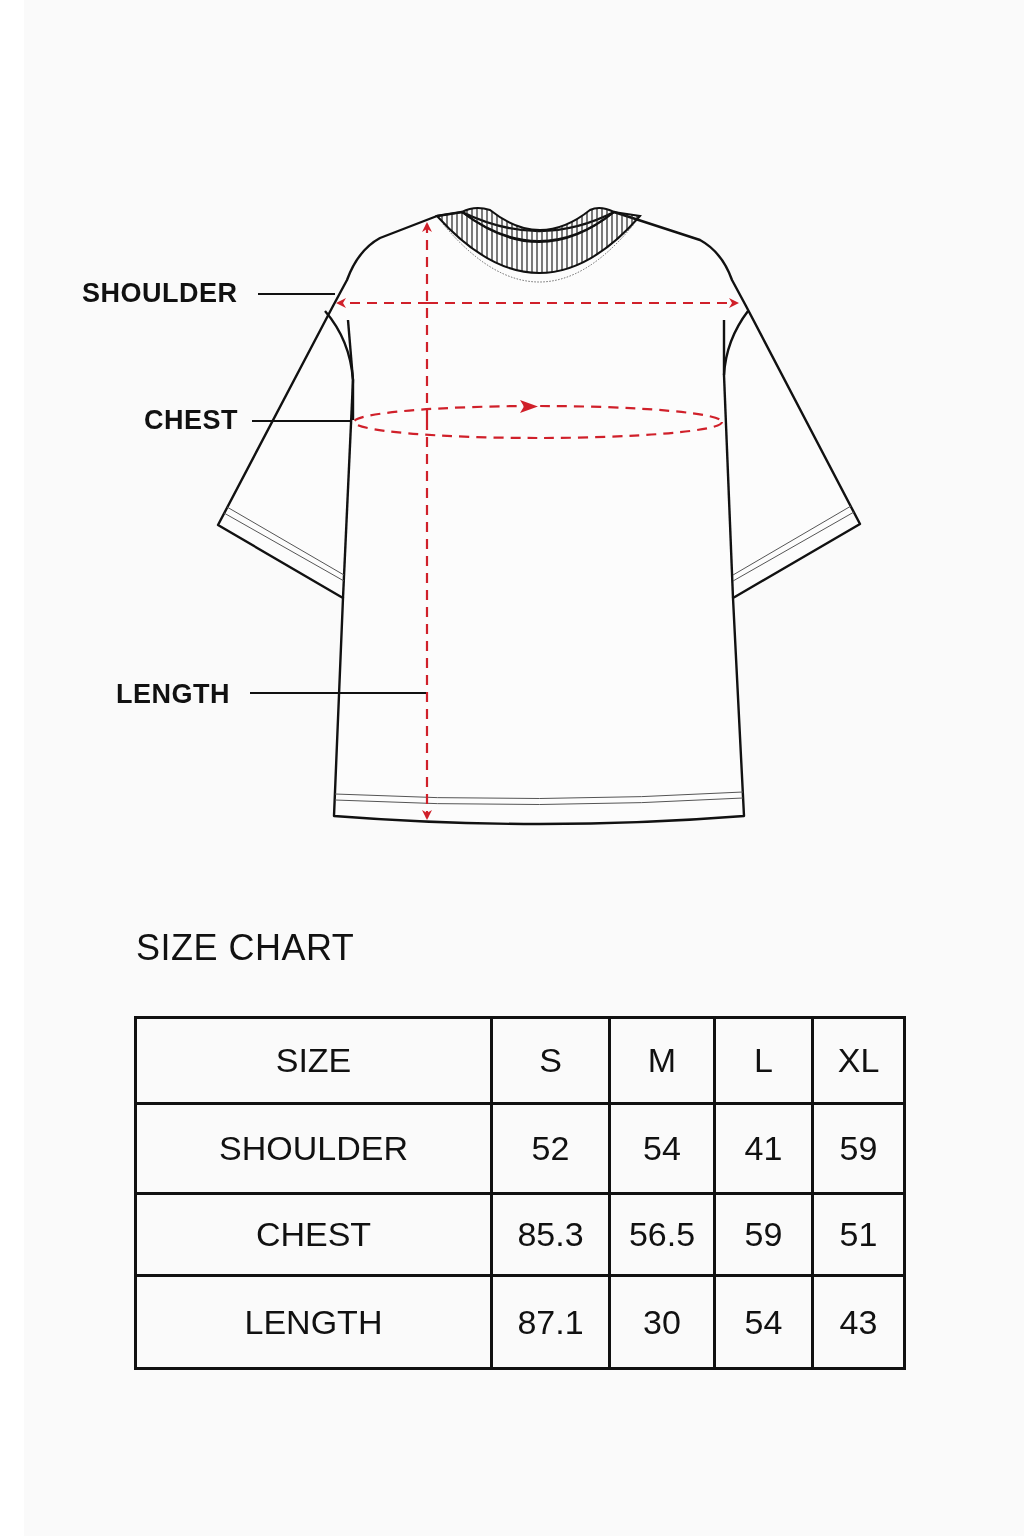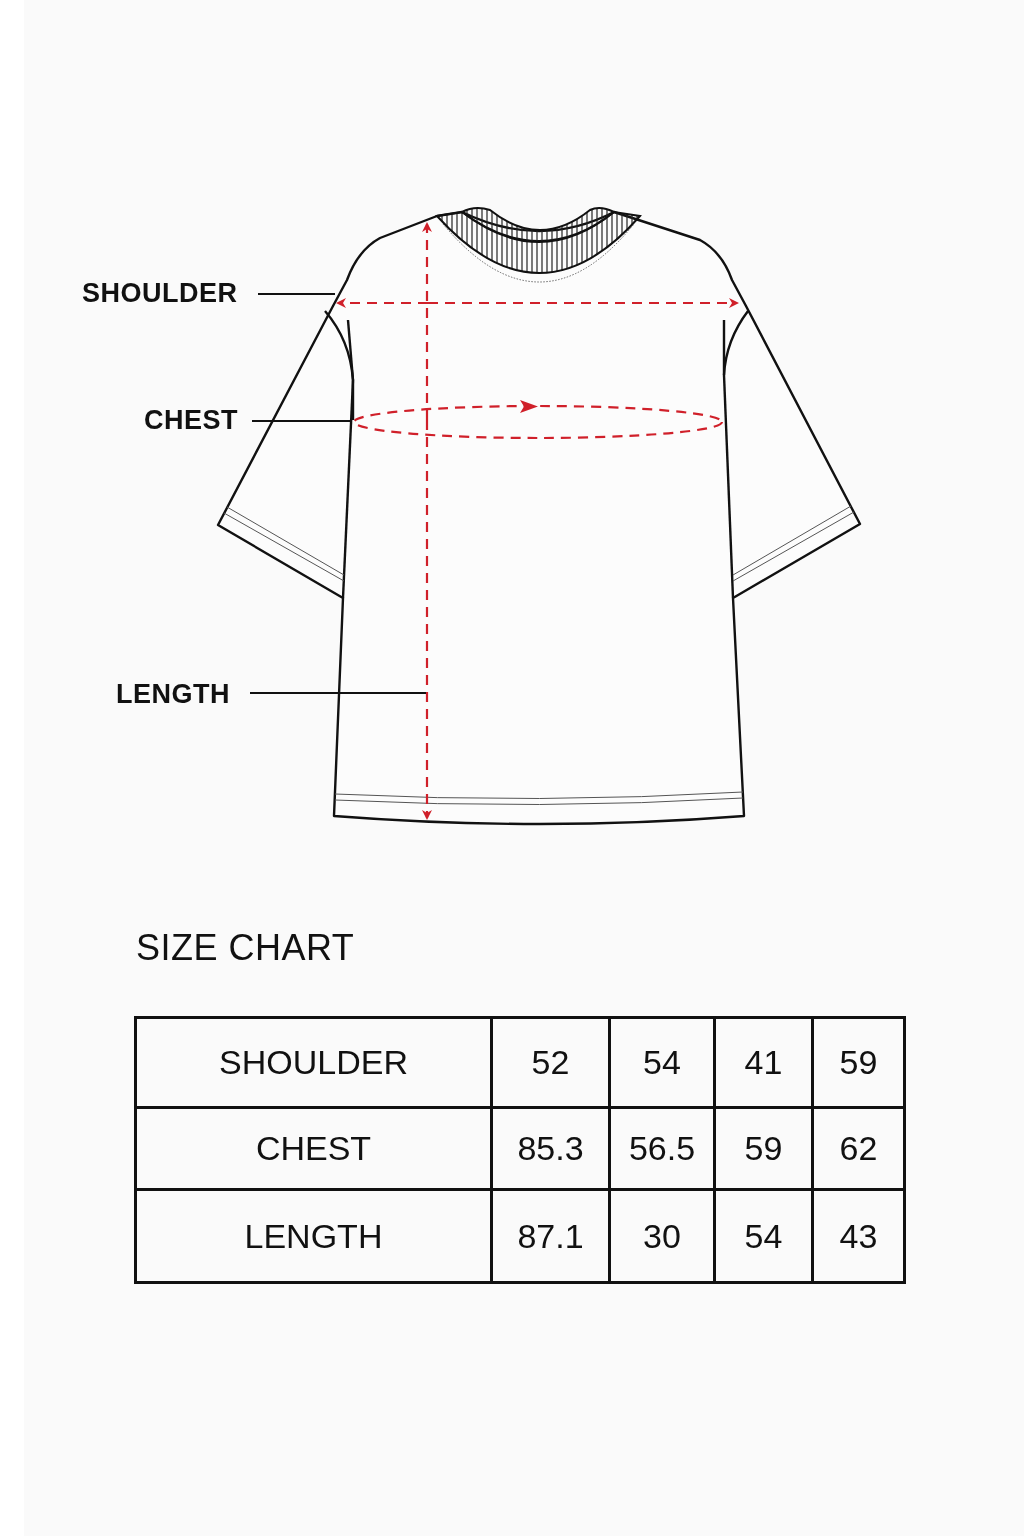--- a/index.html
+++ b/index.html
@@ -109,33 +109,40 @@
 
 <table class="size-table">
   <colgroup>
       <col class="c0">
       <col class="c1">
       <col class="c2">
       <col class="c3">
       <col class="c4">
     </colgroup>
   <tbody>
+      <tr class="r0">
+    <td>SIZE</td>
+    <td>S</td>
+    <td>M</td>
+    <td>L</td>
+    <td>XL</td>
+  </tr>
   <tr class="r1">
     <td>SHOULDER</td>
     <td>52</td>
     <td>54</td>
     <td>41</td>
     <td>59</td>
   </tr>
   <tr class="r2">
     <td>CHEST</td>
     <td>85.3</td>
     <td>56.5</td>
     <td>59</td>
-    <td>62</td>
+    <td>51</td>
   </tr>
   <tr class="r3">
     <td>LENGTH</td>
     <td>87.1</td>
     <td>30</td>
     <td>54</td>
     <td>43</td>
   </tr>
 </tbody>
   </table>

